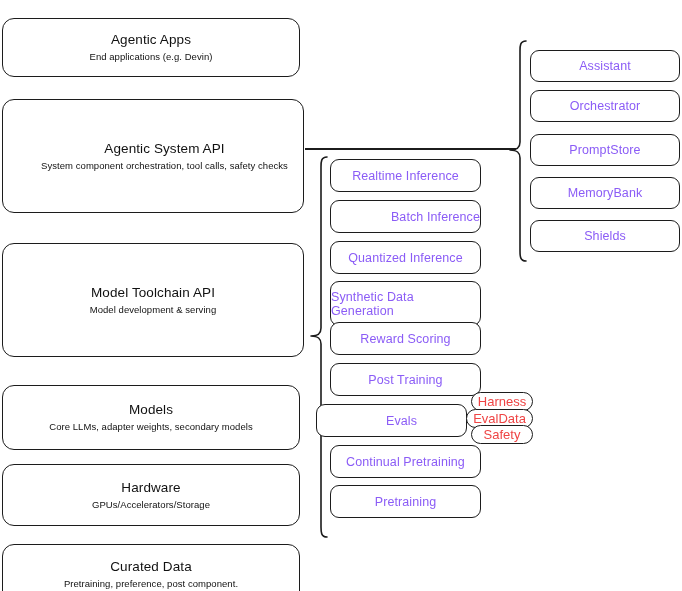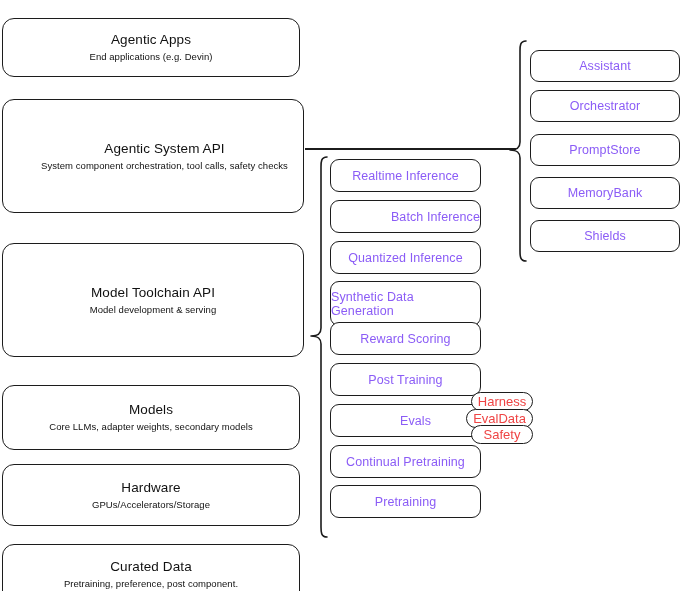--- a/index.html
+++ b/index.html
@@ -150,21 +150,21 @@
   </div>
   <div class="chip" style="left:330px; top:265px; width:151px; height:45px;justify-content:center;">
     <span>Synthetic Data Generation</span>
   </div>
   <div class="chip" style="left:330px; top:306px; width:151px; height:33px;">
     <span>Reward Scoring</span>
   </div>
   <div class="chip" style="left:330px; top:347px; width:151px; height:33px;">
     <span>Post Training</span>
   </div>
-  <div class="chip" style="left:330px; top:388px; width:151px; height:33px;padding-left:20px;">
+  <div class="chip" style="left:316px; top:388px; width:151px; height:33px;padding-left:20px;">
     <span>Evals</span>
   </div>
   <div class="chip" style="left:330px; top:469px; width:151px; height:33px;">
     <span>Pretraining</span>
   </div>
   <div class="chip" style="left:330px; top:429px; width:151px; height:33px;">
     <span>Continual Pretraining</span>
   </div>
 
   <div class="pill" style="left:471px; top:376px; width:62px; height:19px;">

